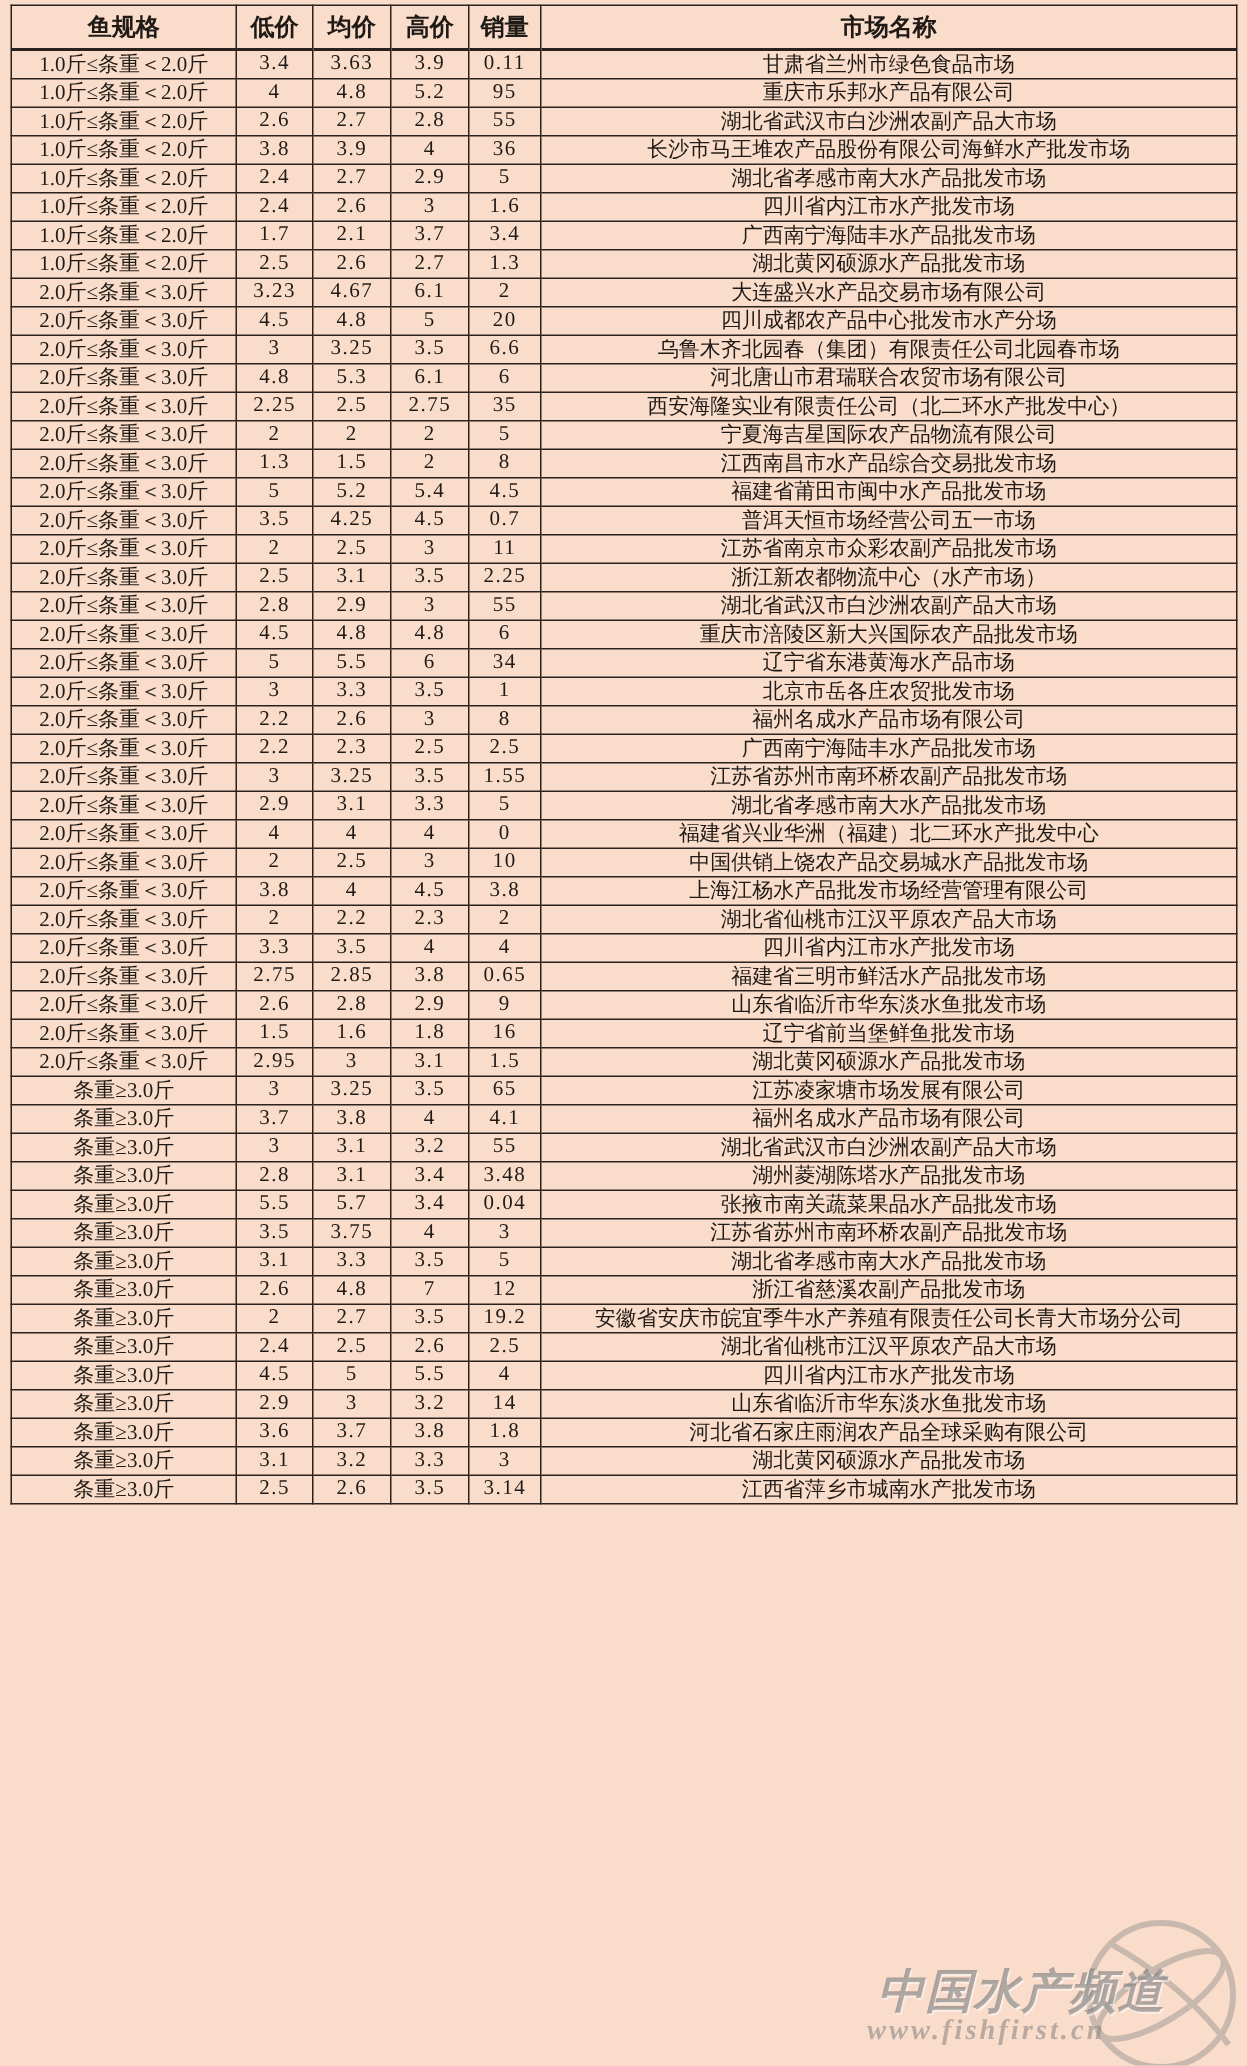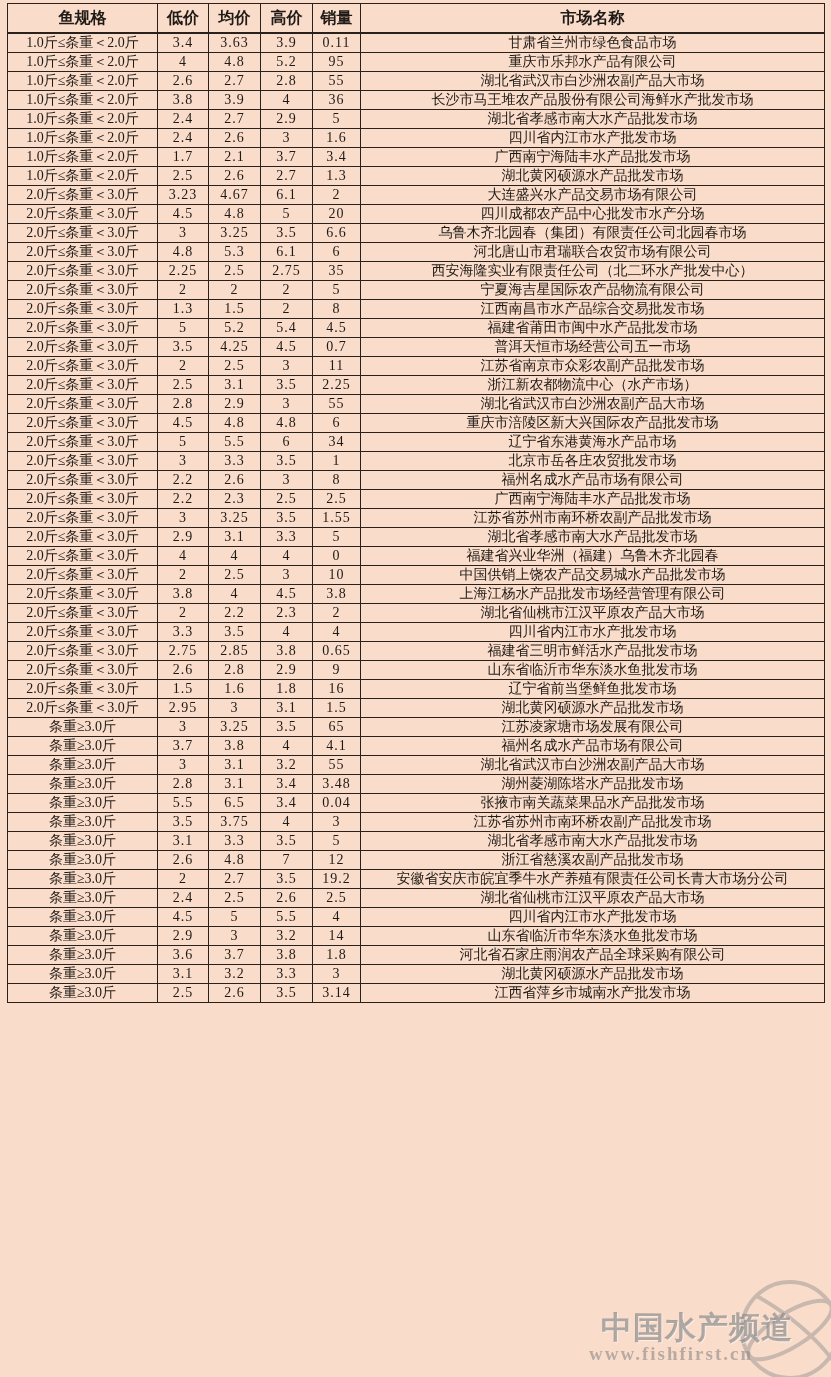--- a/index.html
+++ b/index.html
@@ -45,24 +45,25 @@
     text-align: center;
   }
   tbody tr { height: 19px; }
   tbody td { font-size: 14px; }
   tbody td.num { letter-spacing: 1px; }
   tbody td.spec { font-size: 14px; }
   tbody td.market { font-size: 14px; margin-left: 48px; }
 
   .watermark {
     position: absolute;
-    right: 0; bottom: 0;
+    right: 16px; bottom: 0;
     width: 260px; height: 100px;
     pointer-events: none;
     z-index: 5;
+    font-style: italic;
   }
   .watermark .brand {
     position: absolute;
     right: 38px; bottom: 28px;
     font-size: 31px;
     font-weight: bold;
     color: rgba(125,125,125,0.62);
     text-shadow: 1px 1px 0 rgba(255,255,255,0.5);
     letter-spacing: 1px;
     white-space: nowrap;
@@ -321,21 +322,21 @@
           <td class="num">3.3</td>
           <td class="num">5</td>
           <td class="market">湖北省孝感市南大水产品批发市场</td>
         </tr>
         <tr>
           <td class="spec">2.0斤≤条重＜3.0斤</td>
           <td class="num">4</td>
           <td class="num">4</td>
           <td class="num">4</td>
           <td class="num">0</td>
-          <td class="market">福建省兴业华洲（福建）乌鲁木齐北园春</td>
+          <td class="market">福建省兴业华洲（福建）北二环水产批发中心</td>
         </tr>
         <tr>
           <td class="spec">2.0斤≤条重＜3.0斤</td>
           <td class="num">2</td>
           <td class="num">2.5</td>
           <td class="num">3</td>
           <td class="num">10</td>
           <td class="market">中国供销上饶农产品交易城水产品批发市场</td>
         </tr>
         <tr>
@@ -422,21 +423,21 @@
           <td class="spec">条重≥3.0斤</td>
           <td class="num">2.8</td>
           <td class="num">3.1</td>
           <td class="num">3.4</td>
           <td class="num">3.48</td>
           <td class="market">湖州菱湖陈塔水产品批发市场</td>
         </tr>
         <tr>
           <td class="spec">条重≥3.0斤</td>
           <td class="num">5.5</td>
-          <td class="num">6.5</td>
+          <td class="num">5.7</td>
           <td class="num">3.4</td>
           <td class="num">0.04</td>
           <td class="market">张掖市南关蔬菜果品水产品批发市场</td>
         </tr>
         <tr>
           <td class="spec">条重≥3.0斤</td>
           <td class="num">3.5</td>
           <td class="num">3.75</td>
           <td class="num">4</td>
           <td class="num">3</td>

